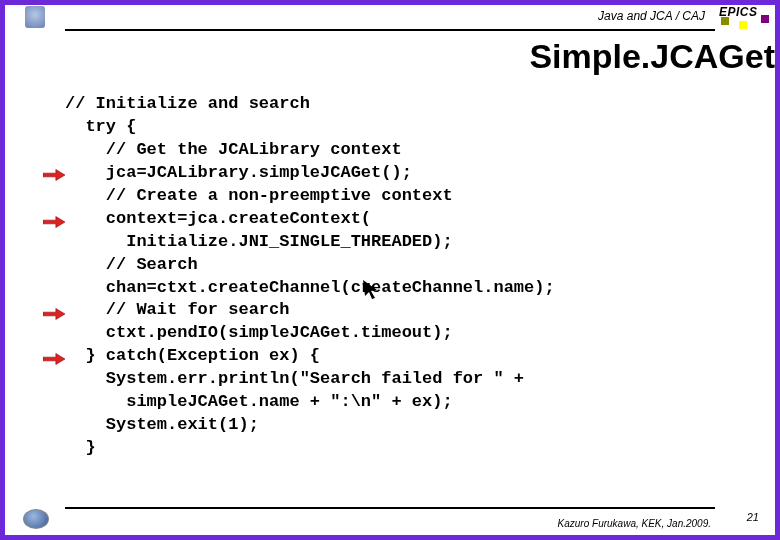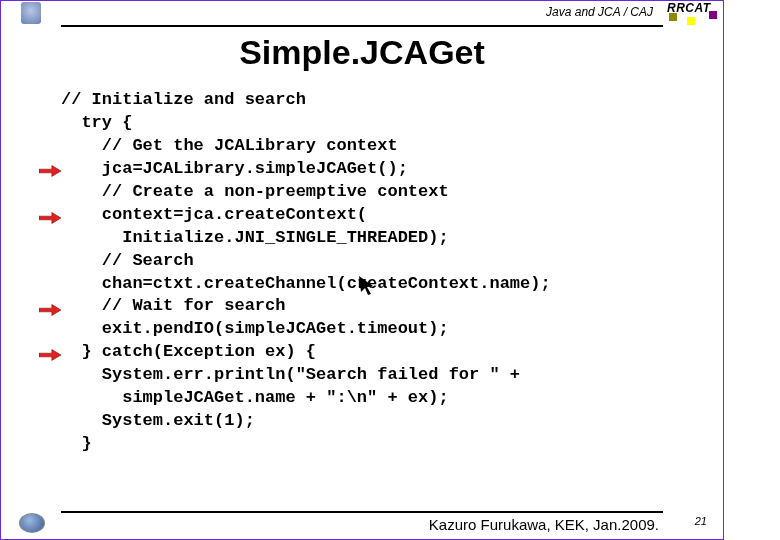--- a/index.html
+++ b/index.html
@@ -1,59 +1,59 @@
 <!DOCTYPE html>
 <html><head>
 <meta charset="utf-8">
 <style>
   * { margin: 0; padding: 0; box-sizing: border-box; }
   body { width: 780px; height: 540px; background: #fff; position: relative; font-family: Arial, sans-serif; }
-  .slide { width: 724px; height: 540px; position: relative; border: 1px solid #6d28d9; }
+  .slide { width: 780px; height: 540px; position: relative; border: 5px solid #6d28d9; }
   .header { position: absolute; top: 0; left: 0; right: 0; height: 24px; display: flex; align-items: center; }
   .logo-left { width: 60px; height: 24px; display: flex; align-items: center; justify-content: center; font-size: 18px; }
   .topic-label { position: absolute; right: 70px; top: 4px; font-style: italic; font-size: 12px; color: #000; }
   .epics-logo { position: absolute; right: 8px; top: 0; width: 48px; }
   .epics-text { font-weight: bold; font-style: italic; font-size: 12px; letter-spacing: 0.5px; }
   .epics-boxes { display: flex; gap: 10px; margin-top: 2px; justify-content: center; }
   .box { width: 8px; height: 8px; }
   .box.b1 { background: #8b8b00; transform: translateY(-4px); }
   .box.b2 { background: #ff0; }
   .box.b3 { background: #800080; transform: translate(4px, -6px); }
   .headline-rule { position: absolute; top: 24px; left: 60px; right: 60px; height: 2px; background: #000; }
-  .title { position: absolute; top: 32px; left: 0; right: 0; text-align: center; font-family: Arial, sans-serif; font-weight: bold; font-size: 34px; color: #000; }
+  .title { position: absolute; top: 32px; left: 0; right: 0; text-align: right; font-family: Arial, sans-serif; font-weight: bold; font-size: 34px; color: #000; }
   .code-area { position: absolute; top: 88px; left: 60px; right: 30px; font-family: "Courier New", monospace; font-weight: bold; font-size: 17px; color: #000; line-height: 1.35; white-space: pre; }
   .arrow { position: absolute; left: 38px; width: 22px; height: 14px; }
   .arrow svg { width: 100%; height: 100%; }
   .arrow.a1 { top: 163px; }
   .arrow.a2 { top: 210px; }
   .arrow.a3 { top: 302px; }
   .arrow.a4 { top: 347px; }
   .pointer { position: absolute; top: 273px; left: 356px; width: 20px; height: 22px; }
   .pointer svg { width: 100%; height: 100%; }
   .footer { position: absolute; bottom: 0; left: 0; right: 0; height: 28px; }
   .footer-rule { position: absolute; top: 0; left: 60px; right: 60px; height: 2px; background: #000; }
   .footer-left-icon { position: absolute; left: 18px; bottom: 4px; width: 28px; height: 22px; }
   .footer-left { position: absolute; left: 60px; bottom: 6px; font-style: italic; font-size: 11px; }
-  .footer-right { position: absolute; right: 64px; bottom: 6px; font-size: 15px; margin-top: 23px; }
+  .footer-right { position: absolute; right: 64px; bottom: 6px; font-style: italic; font-size: 10px; margin-top: 23px; }
   .pagenum { position: absolute; right: 16px; bottom: 12px; font-style: italic; font-size: 11px; }
   .emblem { width: 20px; height: 22px; background: radial-gradient(circle at 50% 40%, #b4c8e8, #6a7fb0); border-radius: 3px; }
   .globe { width: 26px; height: 20px; background: radial-gradient(circle at 40% 35%, #9ab8e0, #3a5a90); border-radius: 50%; border: 1px solid #888; }
 </style>
 </head>
 <body>
 
 <div class="slide">
 
   <div class="header">
     <div class="logo-left">
       <div class="emblem"></div>
     </div>
     <div class="topic-label">Java and JCA / CAJ</div>
     <div class="epics-logo">
-      <div class="epics-text">RRCAT</div>
+      <div class="epics-text">EPICS</div>
       <div class="epics-boxes">
         <div class="box b1"></div>
           <div class="box b2"></div>
           <div class="box b3"></div>
       </div>
     </div>
   </div>
 
   <div class="headline-rule"></div>
 
@@ -87,23 +87,23 @@
   </div>
 
   <div class="code-area"><span>// Initialize and search</span>
 <span>  try {</span>
 <span>    // Get the JCALibrary context</span>
 <span>    jca=JCALibrary.simpleJCAGet();</span>
 <span>    // Create a non-preemptive context</span>
 <span>    context=jca.createContext(</span>
 <span>      Initialize.JNI_SINGLE_THREADED);</span>
 <span>    // Search</span>
-<span>    chan=ctxt.createChannel(createContext.name);</span>
+<span>    chan=ctxt.createChannel(createChannel.name);</span>
 <span>    // Wait for search</span>
-<span>    exit.pendIO(simpleJCAGet.timeout);</span>
+<span>    ctxt.pendIO(simpleJCAGet.timeout);</span>
 <span>  } catch(Exception ex) {</span>
 <span>    System.err.println("Search failed for " +</span>
 <span>      simpleJCAGet.name + ":\n" + ex);</span>
 <span>    System.exit(1);</span>
 <span>  }</span></div>
 
   <div class="footer">
     <div class="footer-rule"></div>
     <div class="footer-left-icon">
         <div class="globe"></div>

